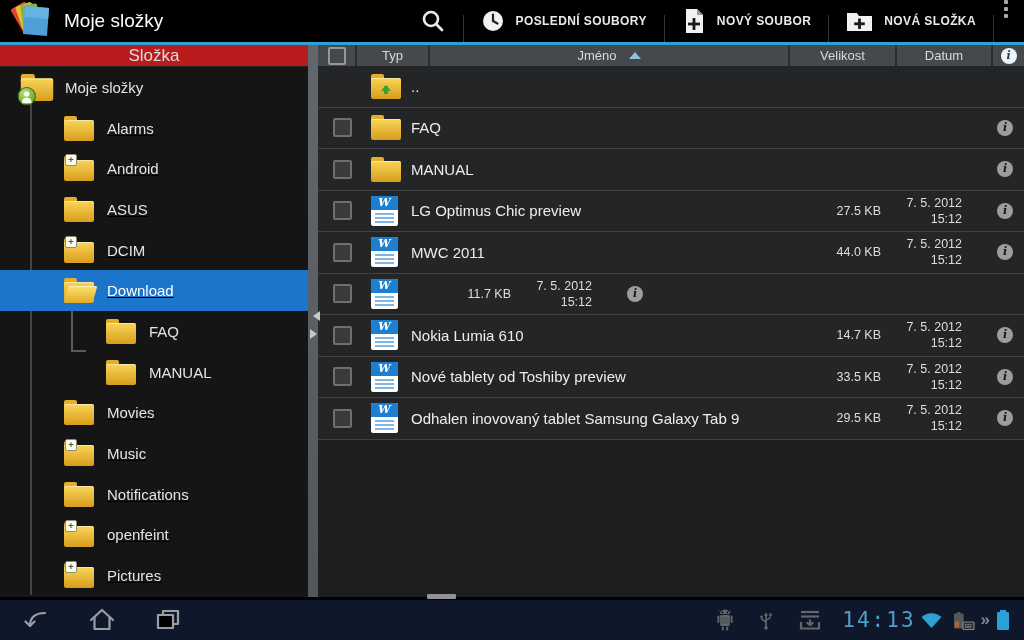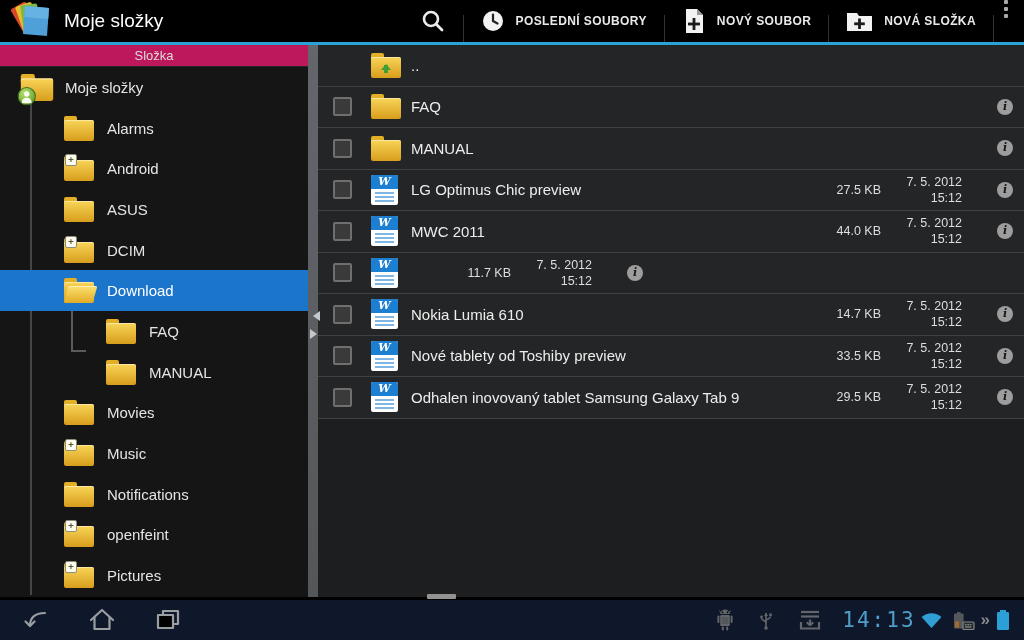--- a/index.html
+++ b/index.html
@@ -20,31 +20,31 @@
   .accent-line{position:absolute;top:42px;left:0;right:0;height:3px;background:#2ba2d6;}
 
   
   .content{position:absolute;top:45px;left:0;width:1024px;height:552px;display:flex;}
   .sidebar{width:308px;background:#151515;position:relative;flex:none;}
   .vdivider{width:10px;flex:none;background:linear-gradient(180deg,#63666a,#54575a);position:relative;cursor:col-resize;}
   .vdivider .ar-l{position:absolute;left:0;top:266px;width:0;height:0;border:5px solid transparent;border-right:7px solid #c6c9cb;}
   .vdivider .ar-r{position:absolute;left:2px;top:284px;width:0;height:0;border:5px solid transparent;border-left:7px solid #c6c9cb;}
   .main{flex:1;background:#1d1e20;display:flex;flex-direction:column;min-width:0;}
 
-  .panel-header{height:21px;background:#be185d;border-bottom:1px solid #262626;color:#dcdddd;font-size:13px;
+  .panel-header{height:21px;background:#b91c1c;border-bottom:1px solid #262626;color:#dcdddd;font-size:17px;
                 display:flex;align-items:center;justify-content:center;flex:none;}
 
   
   .tree{position:absolute;top:22px;left:0;right:0;bottom:0;overflow:hidden;}
   .tree-line-main{position:absolute;left:30px;top:16px;height:512px;width:2px;background:#454545;}
   .tree-line-sub{position:absolute;left:71px;top:223px;width:2px;height:62px;background:#5a5a5a;}
   .tree-line-elbow{position:absolute;left:71px;top:283px;width:15px;height:2px;background:#5a5a5a;}
   .titem{position:relative;height:40.7px;display:flex;align-items:center;cursor:pointer;}
   .titem.lv0{padding-left:22px;}
-  .titem.lv1{padding-left:64px;}
+  .titem.lv1{padding-left:64px;text-decoration:underline;}
   .titem.lv2{padding-left:106px;}
   .titem.selected{background:#1a75cb;}
   .tlabel{margin-left:13px;font-size:15px;color:#e4e4e4;}
   .selected .tlabel{color:#fff;}
 
   
   .ficon{position:relative;width:30px;height:27px;display:inline-block;flex:none;}
   .ficon .tab{position:absolute;left:0;top:1px;width:13px;height:7px;background:#e3af26;border-radius:2px 2px 0 0;}
   .ficon .fbody{position:absolute;left:0;top:5px;width:30px;height:21px;background:linear-gradient(#f8d558,#d89d1c);
                 border-radius:2px;box-shadow:inset 0 1px 0 rgba(255,255,255,.45);}
@@ -289,20 +289,41 @@
   </div>
         </div>
     </aside>
 
     <div class="vdivider">
       <i class="ar-l"></i>
       <i class="ar-r"></i>
     </div>
 
     <section class="main">
+      <div class="cols">
+        <div class="hc hc-check">
+          <span class="hdr-checkbox"></span>
+        </div>
+        <div class="hc hc-typ">
+          <span>Typ</span>
+        </div>
+        <div class="hc hc-name">
+          <span>Jméno</span>
+          <i class="sort-tri"></i>
+        </div>
+        <div class="hc hc-size">
+          <span>Velikost</span>
+        </div>
+        <div class="hc hc-date">
+          <span>Datum</span>
+        </div>
+        <div class="hc hc-info">
+          <span class="hdr-info"></span>
+        </div>
+      </div>
       <div class="rows">
           <div class="row t-up">
     <span class="c-check">
               <span class="checkbox" style="visibility: hidden;"></span>
             </span>
     <span class="c-icon">
       <span class="ficon">
         <i class="tab"></i>
                 <i class="fbody"></i>
                 <i class="uparrow"></i>

